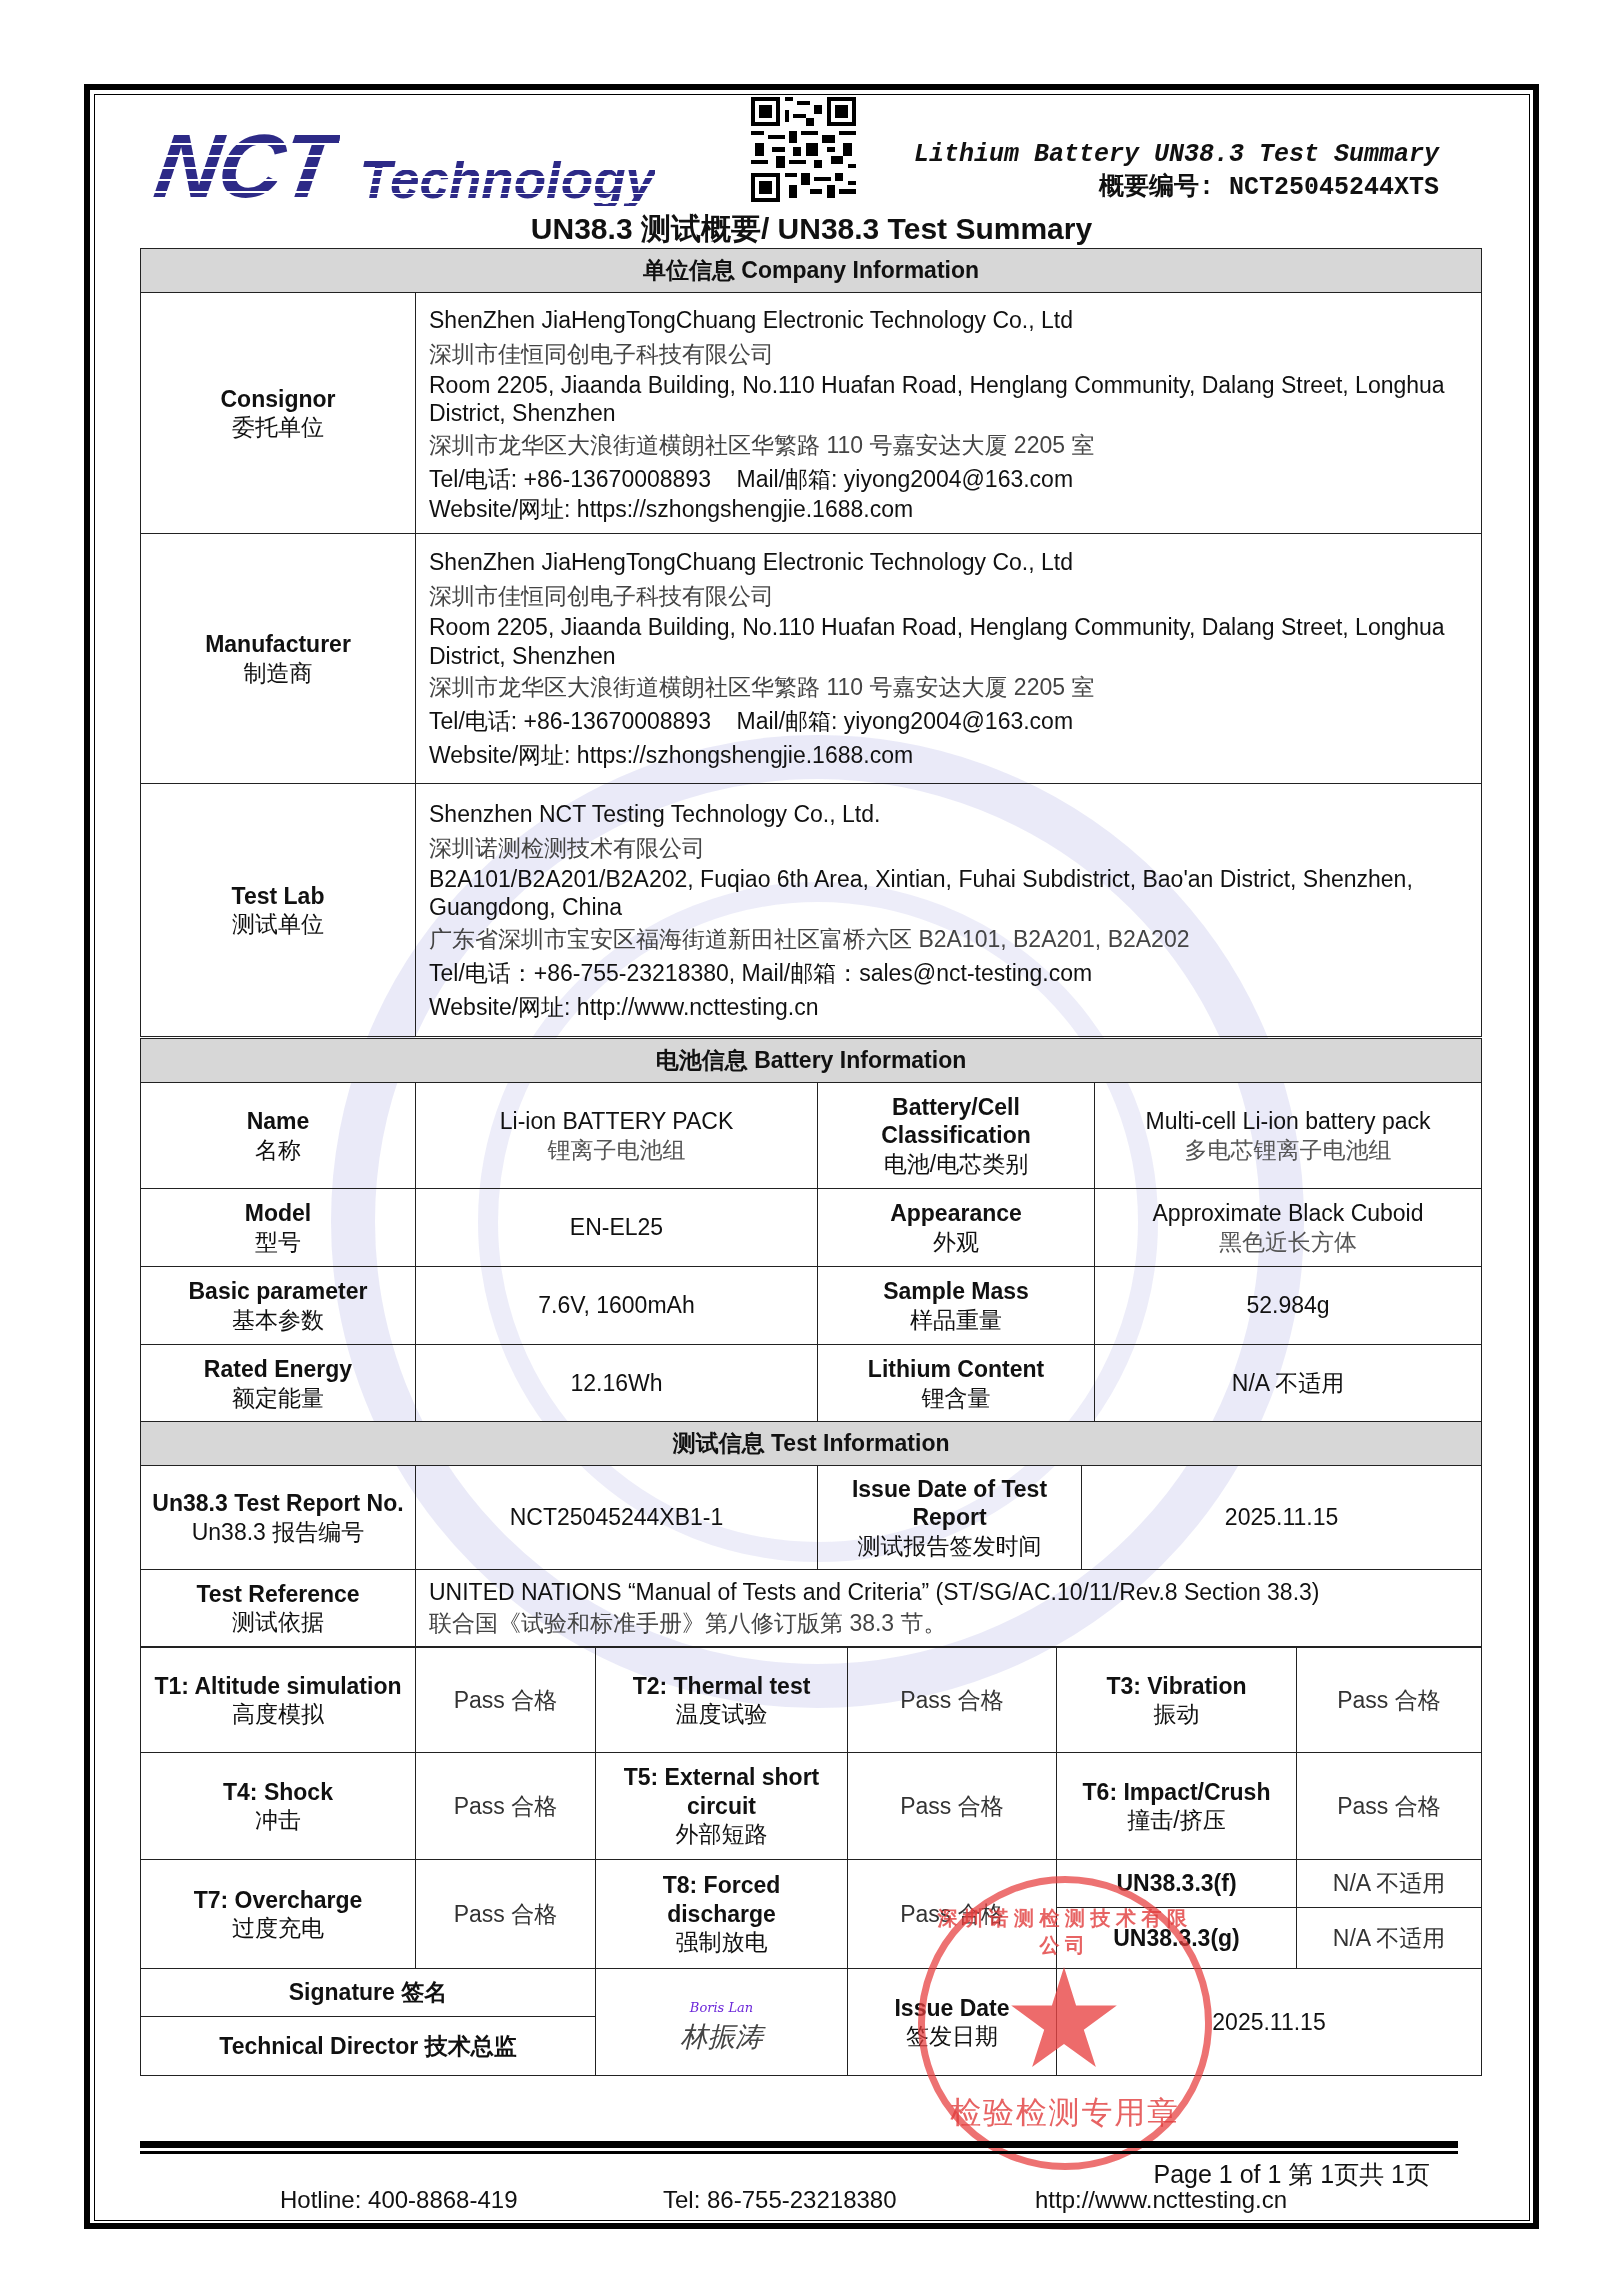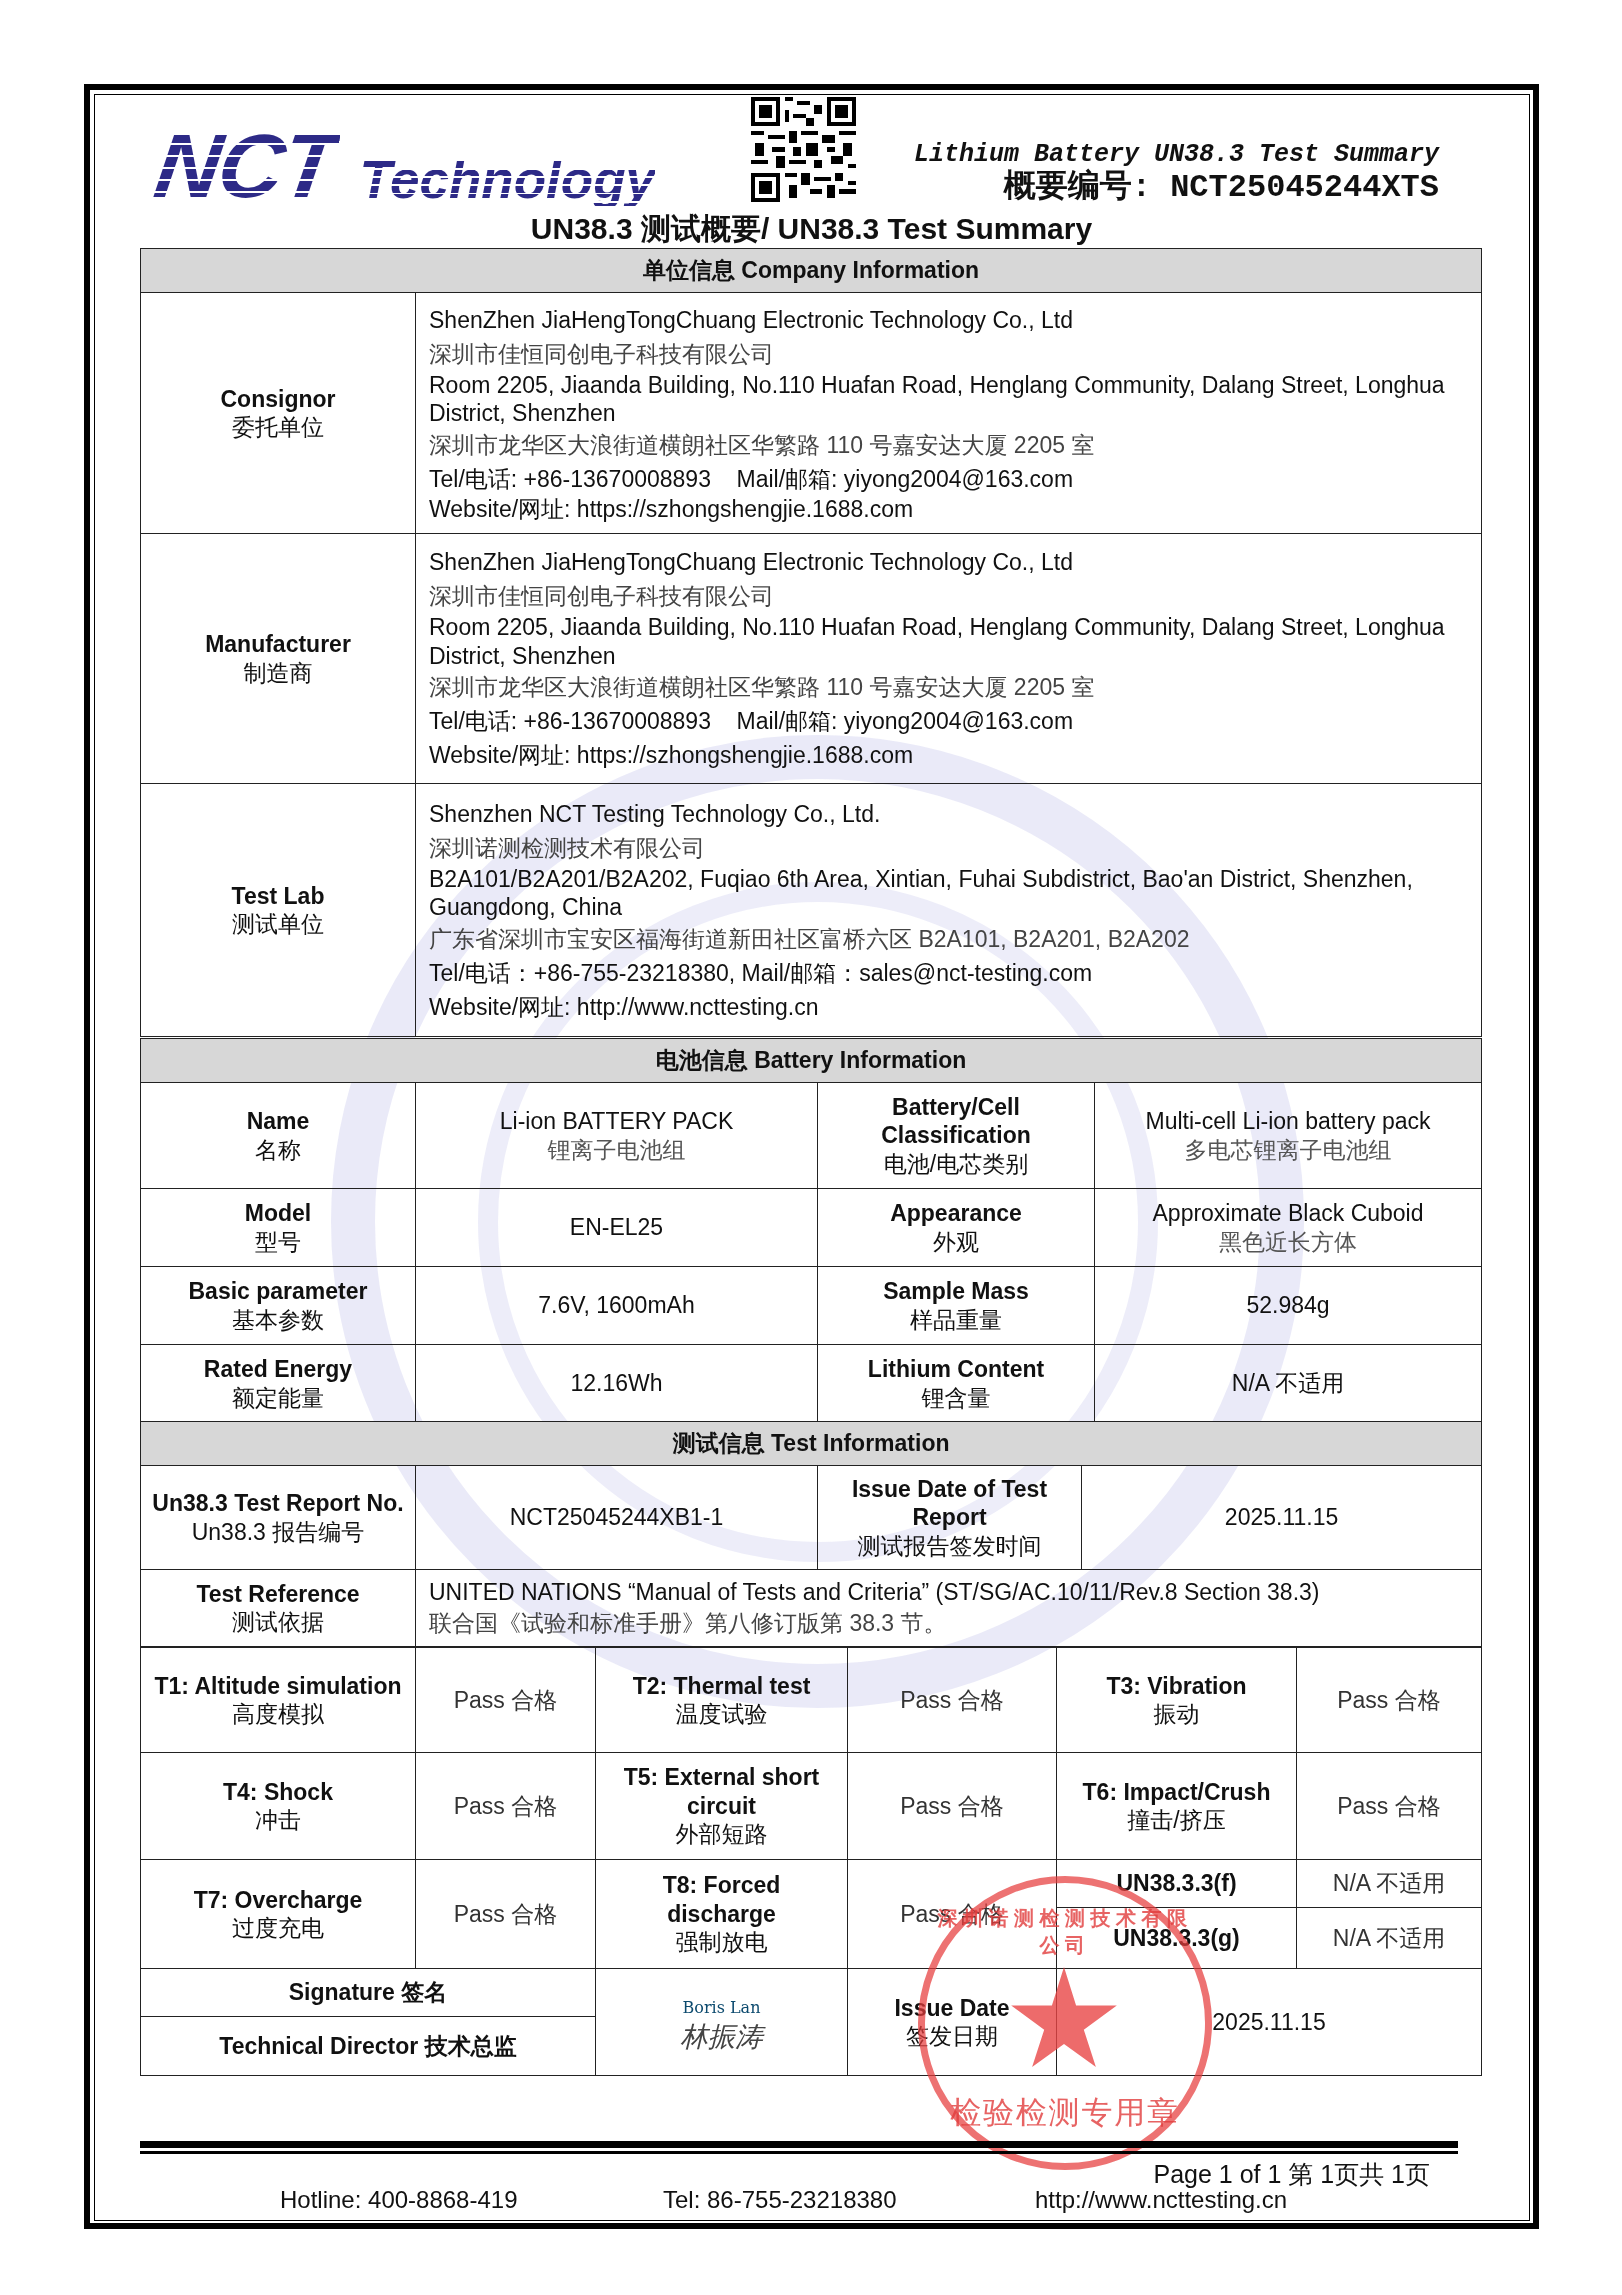--- a/index.html
+++ b/index.html
@@ -14,40 +14,40 @@
   .logo { position: absolute; left: 156px; top: 110px; height: 101px; display: flex; align-items: flex-end; }
   .logo-nct { font-family: "Liberation Sans", sans-serif; font-weight: bold; font-style: italic; font-size: 90px; color: #2d2a87; letter-spacing: -1.8px; line-height: 1;
      background: repeating-linear-gradient(180deg, #2d2a87 0px, #2d2a87 10px, #fff 10px, #fff 12px);
      -webkit-background-clip: text; background-clip: text; color: transparent; transform: skewX(-8deg); }
   .logo-tech { font-family: "Liberation Sans", sans-serif; font-weight: bold; font-style: italic; font-size: 53px; color: #2d2a87; margin-left: 24px; margin-bottom: 5.5px; line-height: 1;
      background: repeating-linear-gradient(180deg, #2d2a87 0px, #2d2a87 6.4px, #fff 6.4px, #fff 8.3px);
      -webkit-background-clip: text; background-clip: text; color: transparent; }
   .qr { position: absolute; left: 751px; top: 97px; width: 105px; height: 105px; }
   .header-right { position: absolute; right: 184px; top: 138px; text-align: right; font-family: Liberation Mono, monospace; }
   .header-right .h1 { font-size: 25px; font-style: italic; font-weight: bold; line-height: 33px; }
-  .header-right .h2 { font-size: 32px; font-weight: bold; line-height: 33px; }
+  .header-right .h2 { font-size: 25px; font-weight: bold; line-height: 33px; }
   .doc-title { position: absolute; left: 0; width: 1623px; top: 209px; text-align: center; font-size: 30px; font-weight: bold; }
 
   
   .watermark { position: absolute; left: 331px; top: 735px; width: 973px; height: 973px; border-radius: 50%; border: 44px solid rgba(80,80,200,0.12); pointer-events: none; }
   .watermark-inner { position: absolute; left: 478px; top: 882px; width: 680px; height: 680px; border-radius: 50%; border: 20px solid rgba(80,80,200,0.10); pointer-events: none; }
 
   
   table { position: absolute; left: 140px; width: 1342px; border-collapse: collapse; table-layout: fixed; }
   td { border: 1.8px solid #222; font-size: 23px; text-align: center; vertical-align: middle; line-height: 28.5px; background: transparent; }
   .sec-head td { background: #d7d7d7; font-weight: bold; height: 44px; font-size: 23px; }
   .lbl { font-weight: bold; }
   .lbl .cn { font-weight: normal; display: block; }
   .left-text { text-align: left; padding-left: 13px; padding-top: 3.7px; padding-bottom: 3.7px; }
   .left-text div { line-height: 34px; }
   .left-text .cn-line { color: #444; }
   .pass { color: #333; }
 
   
-  .sig1 { font-family: "DejaVu Serif", serif; font-size: 16px; color: #0c4a6e; }
+  .sig1 { font-family: "DejaVu Serif", serif; font-style: italic; font-size: 13px; color: #6d28d9; }
   .sig2 { font-family: "DejaVu Serif", serif; font-style: italic; font-size: 27.5px; color: #444; }
 
   
   .stamp { position: absolute; left: 918px; top: 1876px; width: 294px; height: 294px; border-radius: 50%; border: 7.3px solid rgba(230,60,60,0.72); pointer-events: none; }
   .stamp-star { position: absolute; left: 84px; top: 84px; width: 110px; height: 110px; background: rgba(232,70,70,0.8);
      clip-path: polygon(50% 0%, 61% 35%, 98% 35%, 68% 57%, 79% 91%, 50% 70%, 21% 91%, 32% 57%, 2% 35%, 39% 35%); }
   .stamp-bottom { position: absolute; left: 0; width: 100%; top: 209px; text-align: center; color: rgba(225,60,60,0.8); font-size: 31px; font-weight: normal; letter-spacing: 1.8px; }
   .stamp-top { position: absolute; left: 0; width: 100%; top: 27.5px; text-align: center; color: rgba(225,60,60,0.8); font-size: 37px; font-weight: bold; letter-spacing: 5.5px; }
 
   

